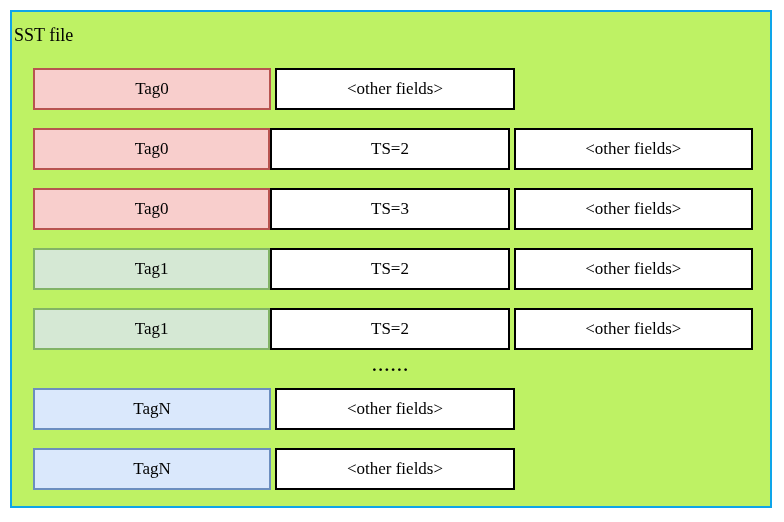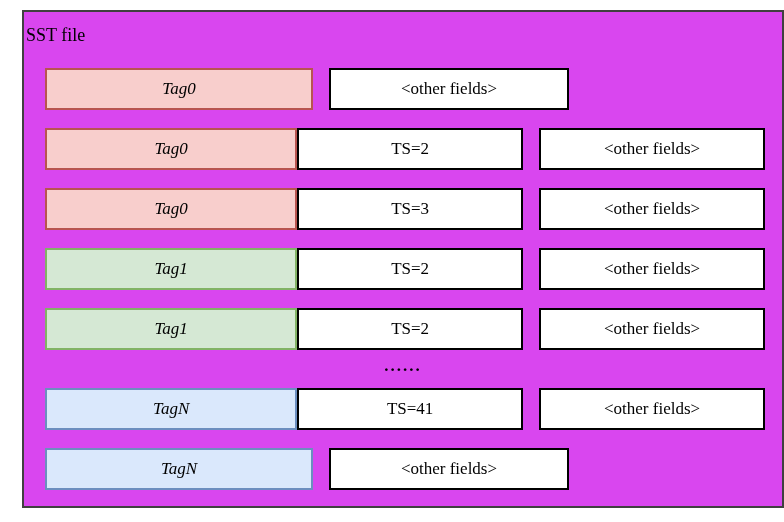--- a/index.html
+++ b/index.html
@@ -10,26 +10,26 @@
   }
   .canvas {
     position: relative;
     width: 784px;
     height: 522px;
     background: #ffffff;
     overflow: hidden;
   }
   .sst-box {
     position: absolute;
-    left: 22px;
+    left: 10px;
     top: 10px;
     width: 758px;
     height: 494px;
-    border: 2px solid #404040;
-    background: #d946ef;
+    border: 2px solid #0ea5e9;
+    background: #bef264;
   }
   .sst-title {
     position: absolute;
     left: 2px;
     top: 12px;
     font-size: 18px;
     line-height: 22px;
     color: #000000;
     white-space: nowrap;
   }
@@ -44,33 +44,32 @@
   .cell {
     box-sizing: border-box;
     display: flex;
     align-items: center;
     justify-content: center;
     font-size: 17px;
     color: #000000;
     white-space: nowrap;
   }
   .cell.tag {
-    width: 268px;
+    width: 238px;
     border: 2px solid #999999;
     background: #eeeeee;
-    font-style: italic;
   }
   .cell.ts {
     width: 240px;
     border: 2px solid #000000;
     background: #ffffff;
   }
   .cell.other {
     width: 240px;
-    margin-left: 16px;
+    margin-left: 4px;
     border: 2px solid #000000;
     background: #ffffff;
   }
   .ellipsis {
     position: absolute;
     left: 259px;
     top: 342px;
     width: 240px;
     height: 24px;
     line-height: 24px;
@@ -107,21 +106,20 @@
     <div class="cell ts">TS=2</div>
     <div class="cell other">&lt;other fields&gt;</div>
   </div>
         <div class="row" style="top: 296px;">
     <div class="cell tag" style="background: rgb(213, 232, 212); border-color: rgb(130, 179, 102);">Tag1</div>
     <div class="cell ts">TS=2</div>
     <div class="cell other">&lt;other fields&gt;</div>
   </div>
         <div class="row" style="top: 376px;">
     <div class="cell tag" style="background: rgb(218, 232, 252); border-color: rgb(108, 142, 191);">TagN</div>
-    <div class="cell ts">TS=41</div>
     <div class="cell other">&lt;other fields&gt;</div>
   </div>
         <div class="row" style="top: 436px;">
     <div class="cell tag" style="background: rgb(218, 232, 252); border-color: rgb(108, 142, 191);">TagN</div>
     <div class="cell other">&lt;other fields&gt;</div>
   </div>
       </div>
     <div class="ellipsis">......</div>
   </div>
 </div>

